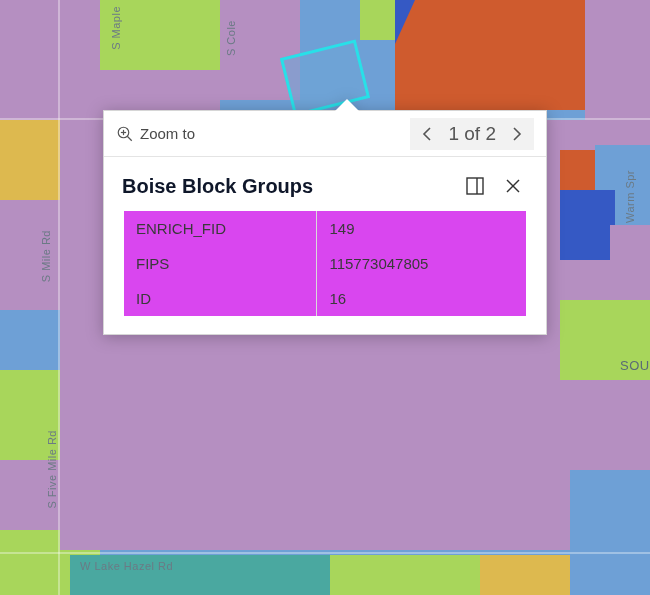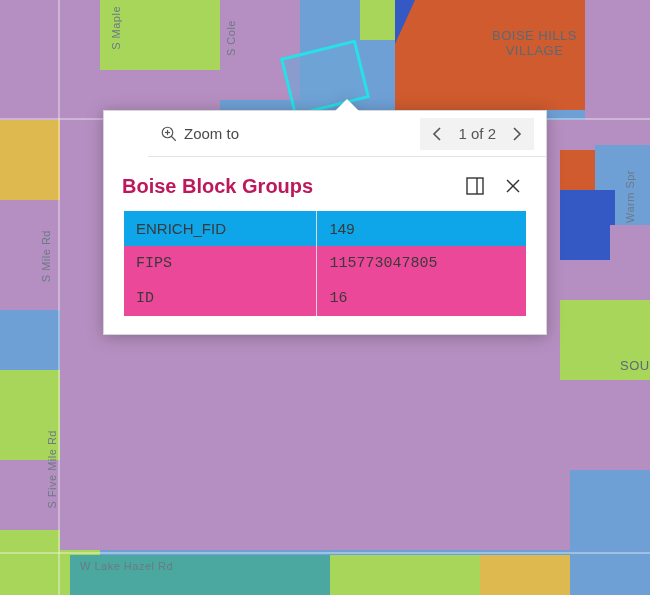--- a/index.html
+++ b/index.html
@@ -46,48 +46,47 @@
     border: 1px solid #d6d6d6;
     width: 100%;
   }
   .popup-bar {
     display: flex; align-items: center;
     height: 46px;
     padding: 0 12px;
     border-bottom: 1px solid #e4e4e4;
     font-size: 15px;
     color: #4a4a4a;
-    margin-left: 44px;
   }
   .zoom-to { display:flex; align-items:center; gap:6px; cursor:pointer; }
   .spacer { flex: 1; }
   .pager {
     display:flex; align-items:center; gap:6px;
     background:#f2f2f2; height:32px; padding:0 6px;
   }
   .pager-btn {
     width:22px; height:22px; display:flex; align-items:center; justify-content:center;
     cursor:pointer; color:#555;
   }
-  .pager-text { font-size:15px; color:#555; padding:0 4px; }
+  .pager-text { font-size:19px; color:#555; padding:0 4px; }
   .popup-header {
     display:flex; align-items:center;
     padding: 14px 18px 10px 18px;
   }
-  .popup-title { font-size:20px; font-weight:600; color:#be185d; flex:1; }
+  .popup-title { font-size:20px; font-weight:600; color:#0f172a; flex:1; }
   .hdr-btn {
     width:30px; height:30px; display:flex; align-items:center; justify-content:center;
     cursor:pointer; color:#4a4a4a; margin-left:8px;
   }
   .attr-table { width: calc(100% - 40px); margin: 0 20px 18px 20px; border-collapse: collapse; font-size:15px; color:#3a3a3a;}
   .attr-table td { padding: 9px 12px; }
   .attr-table td.k { width: 48%; }
   .attr-table td.v { border-left: 1px solid #d9d9d9; }
-  .attr-table tr.odd td { background:#0ea5e9; }
-  .attr-table tr.even td { background:#ec4899;font-family:Liberation Mono, monospace; }
+  .attr-table tr.odd td { background:#d946ef; }
+  .attr-table tr.even td { background:#d946ef; }
 
   svg { display:block; }
 </style>
 </head>
 <body>
 
 <div class="map">
 
   <div class="map-tile" style="left:0;top:0;width:100px;height:120px;background:#b58fc1"></div>
   <div class="map-tile" style="left:100px;top:0;width:120px;height:70px;background:#a8d65b"></div>
@@ -118,21 +117,20 @@
   <div class="map-tile" style="left:70px;top:555px;width:260px;height:40px;background:#4aa8a0"></div>
   <div class="map-tile" style="left:330px;top:555px;width:150px;height:40px;background:#a8d65b"></div>
   <div class="map-tile" style="left:480px;top:555px;width:90px;height:40px;background:#ddb94f"></div>
 
   <div class="road" style="left:0;top:118px;width:650px;height:2px"></div>
   <div class="road" style="left:0;top:552px;width:650px;height:2px"></div>
   <div class="road" style="left:58px;top:0;width:2px;height:595px"></div>
 
   <div class="highlight" style="left:286px;top:48px;width:78px;height:60px;"></div>
 
-  <div class="lbl big" style="left:492px;top:28px;">BOISE HILLS<br>VILLAGE</div>
   <div class="lbl big" style="left:620px;top:358px;">SOUTH</div>
   <div class="lbl v" style="left:110px;top:6px;">S Maple</div>
   <div class="lbl v" style="left:225px;top:20px;">S Cole</div>
   <div class="lbl v" style="left:40px;top:230px;">S Mile Rd</div>
   <div class="lbl v" style="left:46px;top:430px;">S Five Mile Rd</div>
   <div class="lbl v" style="left:624px;top:170px;">Warm Spr</div>
   <div class="lbl" style="left:80px;top:560px;">W Lake Hazel Rd</div>
 </div>
 
 <div class="popup-wrap">

